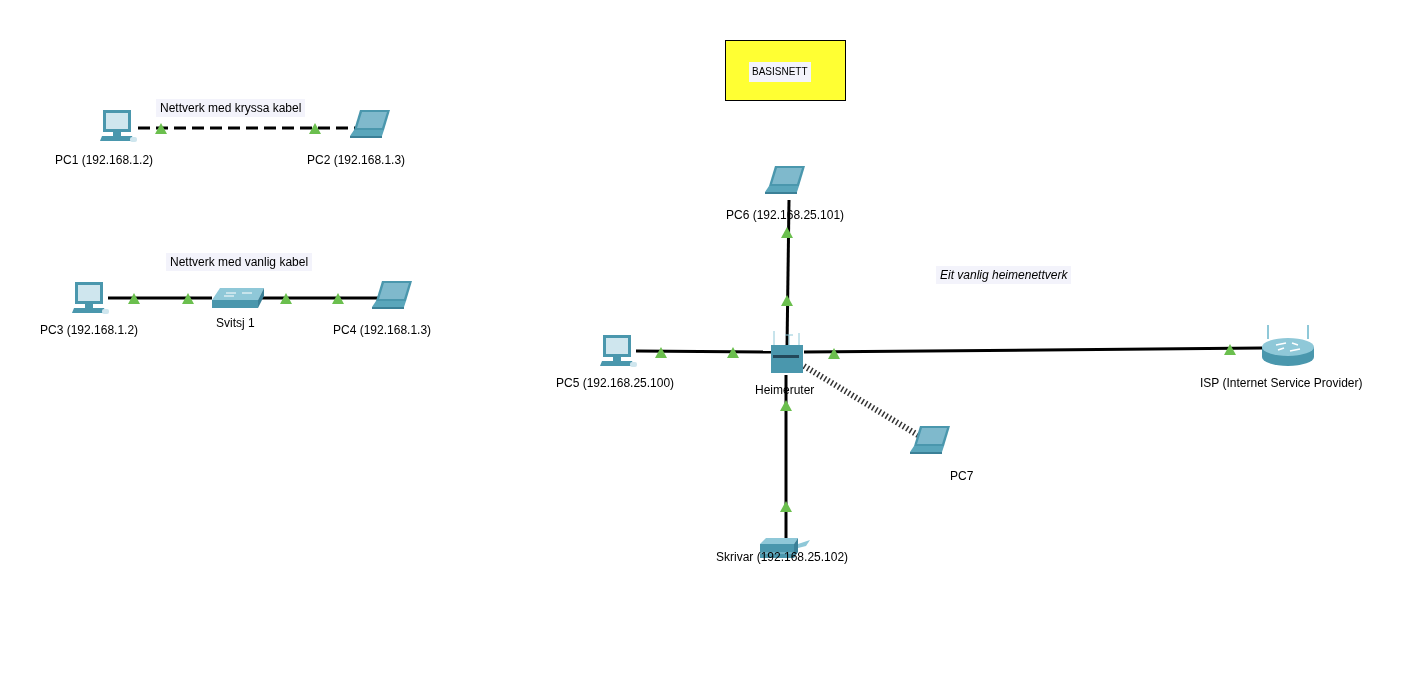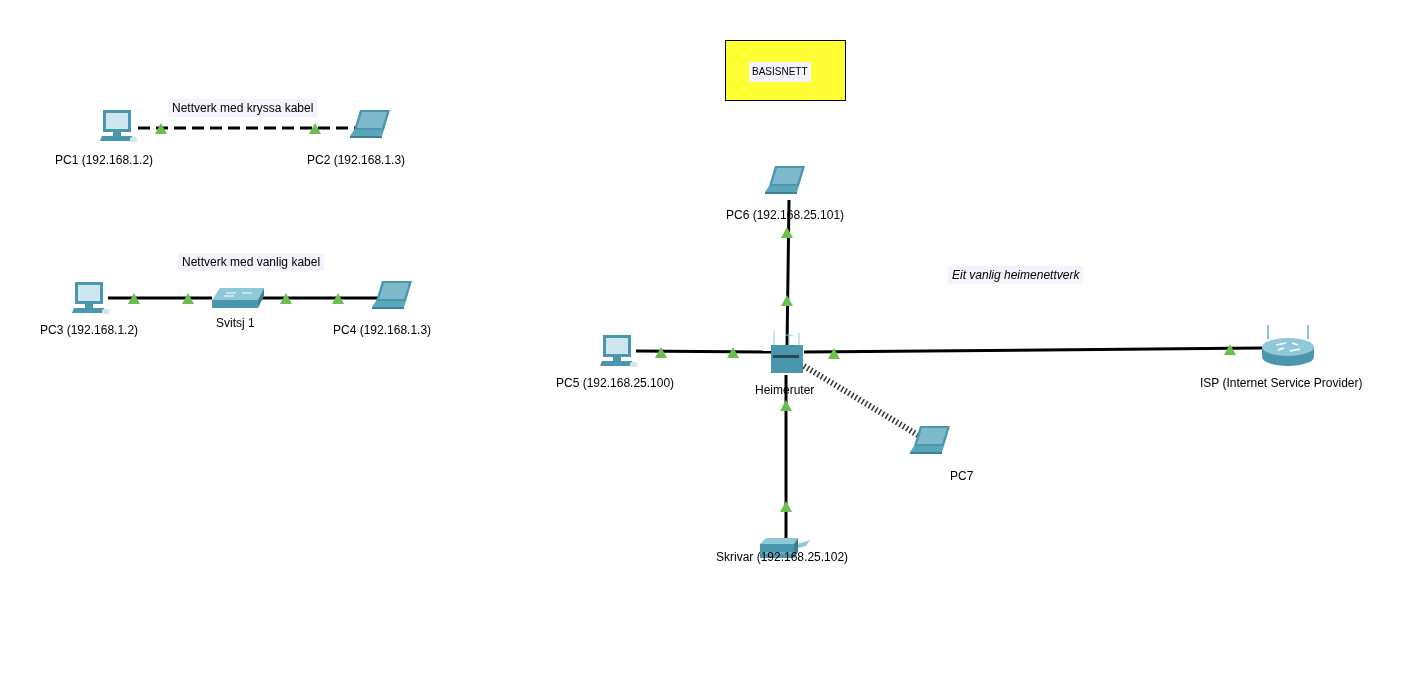--- a/index.html
+++ b/index.html
@@ -2,21 +2,21 @@
 <html><head>
 <meta charset="utf-8">
 <style>
   html, body { margin:0; padding:0; background:#ffffff; }
   body { width:1402px; height:697px; position:relative; overflow:hidden;
          font-family:"Liberation Sans", sans-serif; font-size:12px; color:#000; }
   #canvas { position:absolute; left:0; top:0; width:1402px; height:697px; }
   .lbl { position:absolute; white-space:nowrap; font-size:12px; color:#000;
          font-family:"Liberation Sans", sans-serif; line-height:14px; }
   .note { position:absolute; white-space:nowrap; font-size:12px; background:#f3f3fb;
-          padding:2px 4px; line-height:14px; font-family:"Liberation Sans", sans-serif;margin-left:12px; }
+          padding:2px 4px; line-height:14px; font-family:"Liberation Sans", sans-serif; }
   .title-box { position:absolute; left:725px; top:40px; width:121px; height:61px;
                background:#ffff33; border:1px solid #000; box-sizing:border-box; }
   .title-text { position:absolute; left:749px; top:62px; background:#f3f3fb;
                 padding:2px 3px; font-size:10px; line-height:16px; }
 </style>
 </head>
 <body>
 
 <svg id="canvas" width="1402" height="697">
   <defs>

